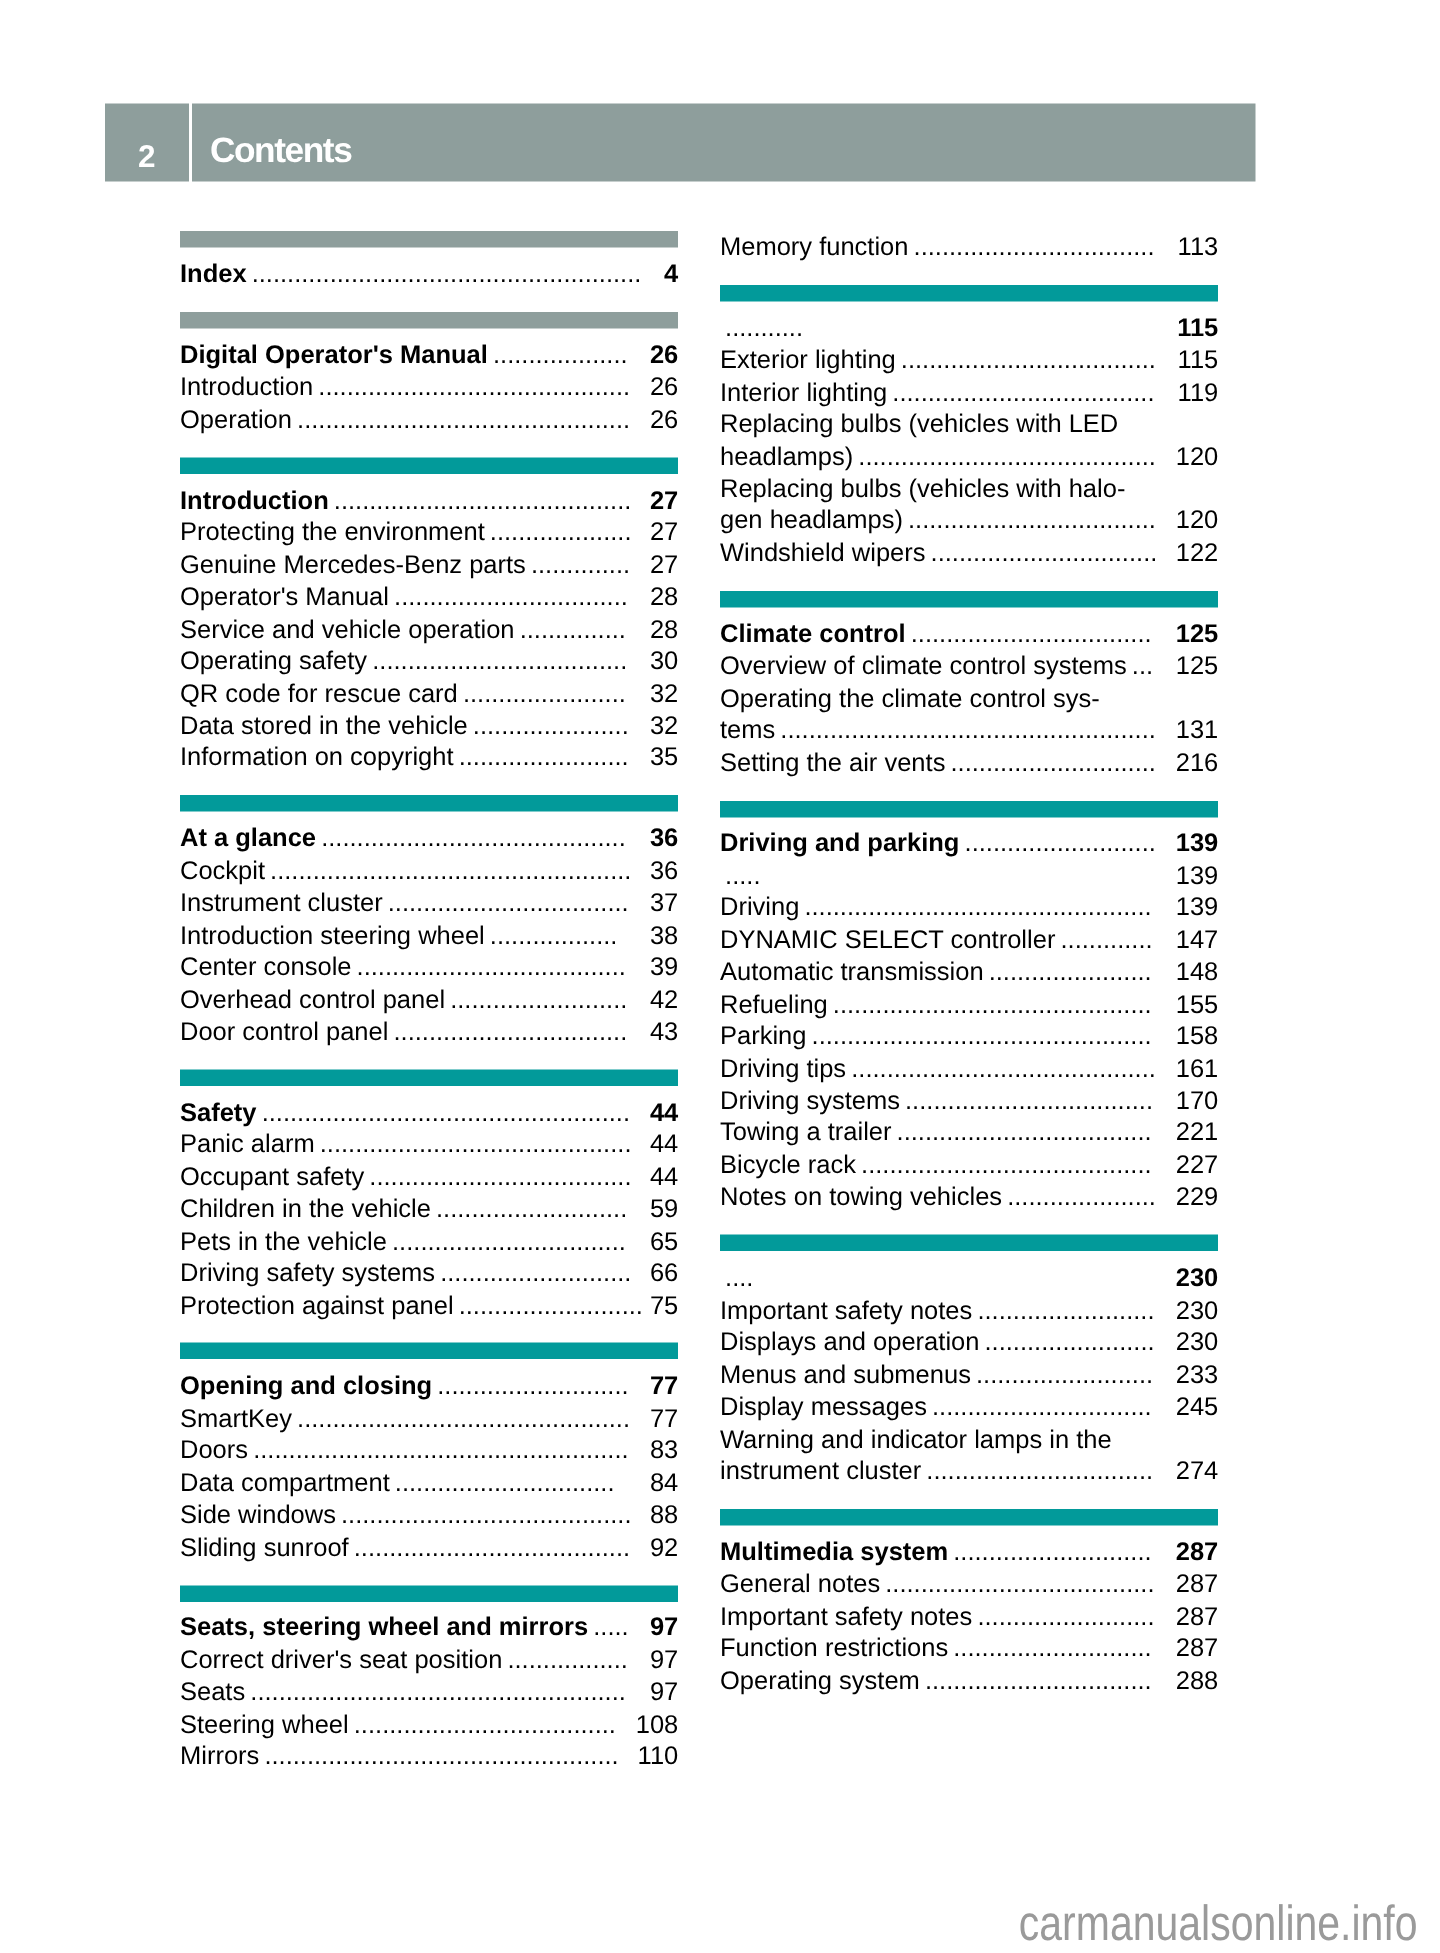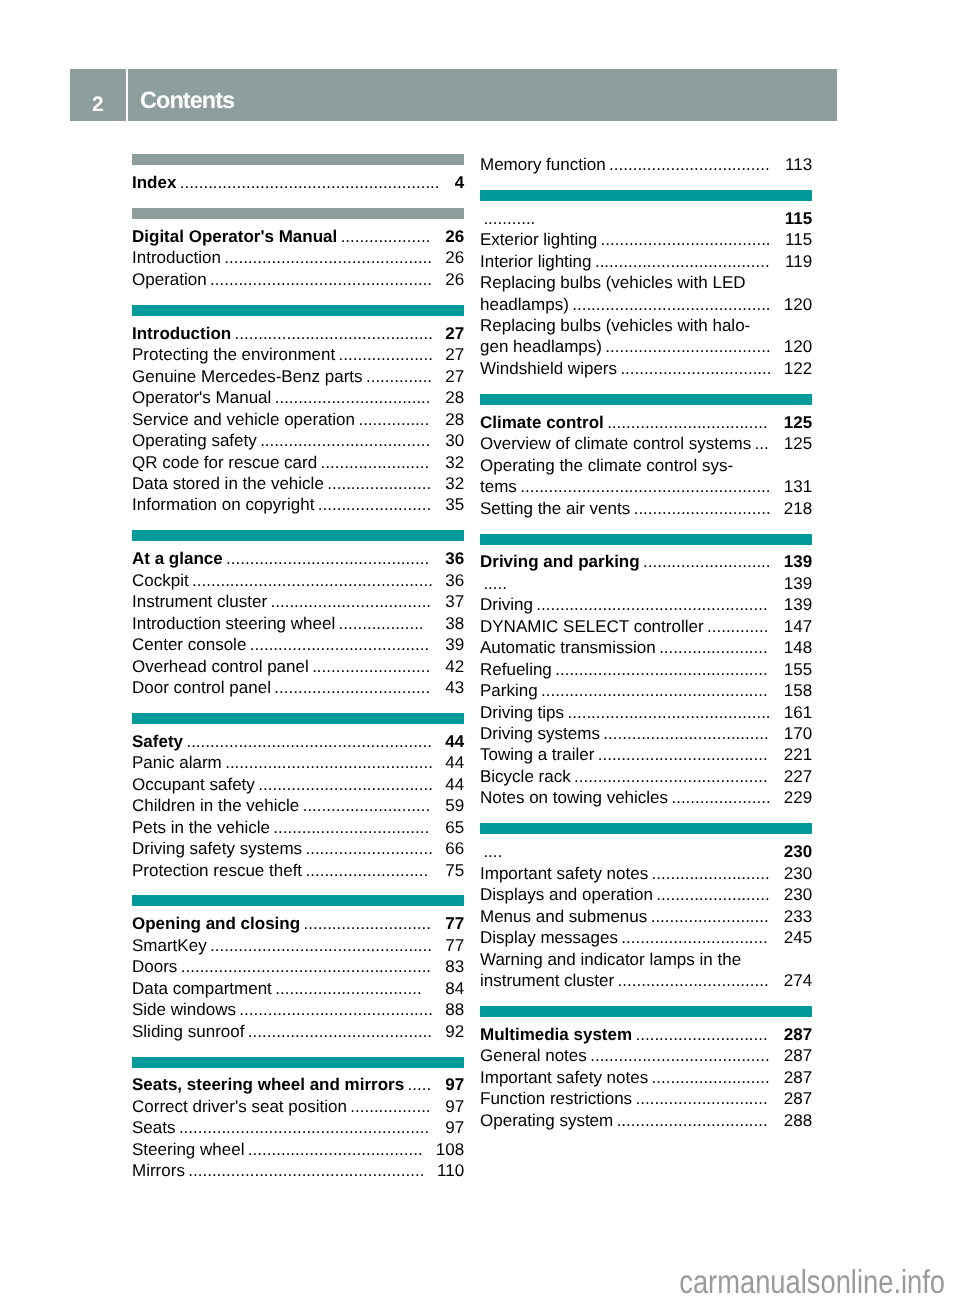--- a/index.html
+++ b/index.html
@@ -14,21 +14,21 @@
   #header { position:absolute; left:70px; top:69.3px; width:820.8px; height:51.8px; }
   #pagenum-box { position:absolute; left:0; top:0; width:55.6px; height:51.8px; background:var(--c-grey); }
   #pagenum { position:absolute; left:0; right:0; top:35.6px; text-align:center;
              font-size:21px; font-weight:bold; color:#ffffff; line-height:0; }
   #title-box { position:absolute; left:57.7px; top:0; width:709px; height:51.8px; background:var(--c-grey); }
   #title { position:absolute; left:12.3px; top:30.6px; font-size:23.5px; font-weight:bold;
            color:#ffffff; line-height:0; letter-spacing:-0.95px; }
 
   
   .column { position:absolute; width:332.2px; }
-  #col-left  { left:132px; top:154.3px; }
+  #col-left  { left:120px; top:154.3px; }
   #col-right { left:480px;   top:153.9px; }
 
   .bar { height:11px; width:331.6px; }
   .bar.grey { background:var(--c-grey); }
   .bar.teal { background:var(--c-teal); }
   .group + .group > .bar { margin-top:14.5px; }
   .bar + .rows { padding-top:6.9px; }
 
   .entry { position:relative; font-size:17px; line-height:21.46px; white-space:nowrap;
            display:flex; align-items:baseline; }
@@ -205,21 +205,21 @@
             <span class="label">Pets in the vehicle</span>
             <span class="leader">.................................</span>
             <span class="pg">65</span>
           </div>
           <div class="entry">
             <span class="label">Driving safety systems</span>
             <span class="leader">...........................</span>
             <span class="pg">66</span>
           </div>
           <div class="entry">
-            <span class="label">Protection rescue theft</span>
+            <span class="label">Protection against panel</span>
             <span class="leader">..........................</span>
             <span class="pg">75</span>
           </div>
         </div>
       </div>
       <div class="group">
         <div class="bar teal"></div>
         <div class="rows">
           <div class="entry bold">
             <span class="label">Opening and closing</span>
@@ -351,21 +351,21 @@
             <span class="label">Operating the climate control sys-</span>
           </div>
           <div class="entry">
             <span class="label">tems</span>
             <span class="leader">.....................................................</span>
             <span class="pg">131</span>
           </div>
           <div class="entry">
             <span class="label">Setting the air vents</span>
             <span class="leader">.............................</span>
-            <span class="pg">218</span>
+            <span class="pg">216</span>
           </div>
         </div>
       </div>
       <div class="group">
         <div class="bar teal"></div>
         <div class="rows">
           <div class="entry bold">
             <span class="label">Driving and parking</span>
             <span class="leader">...........................</span>
             <span class="pg">139</span>

